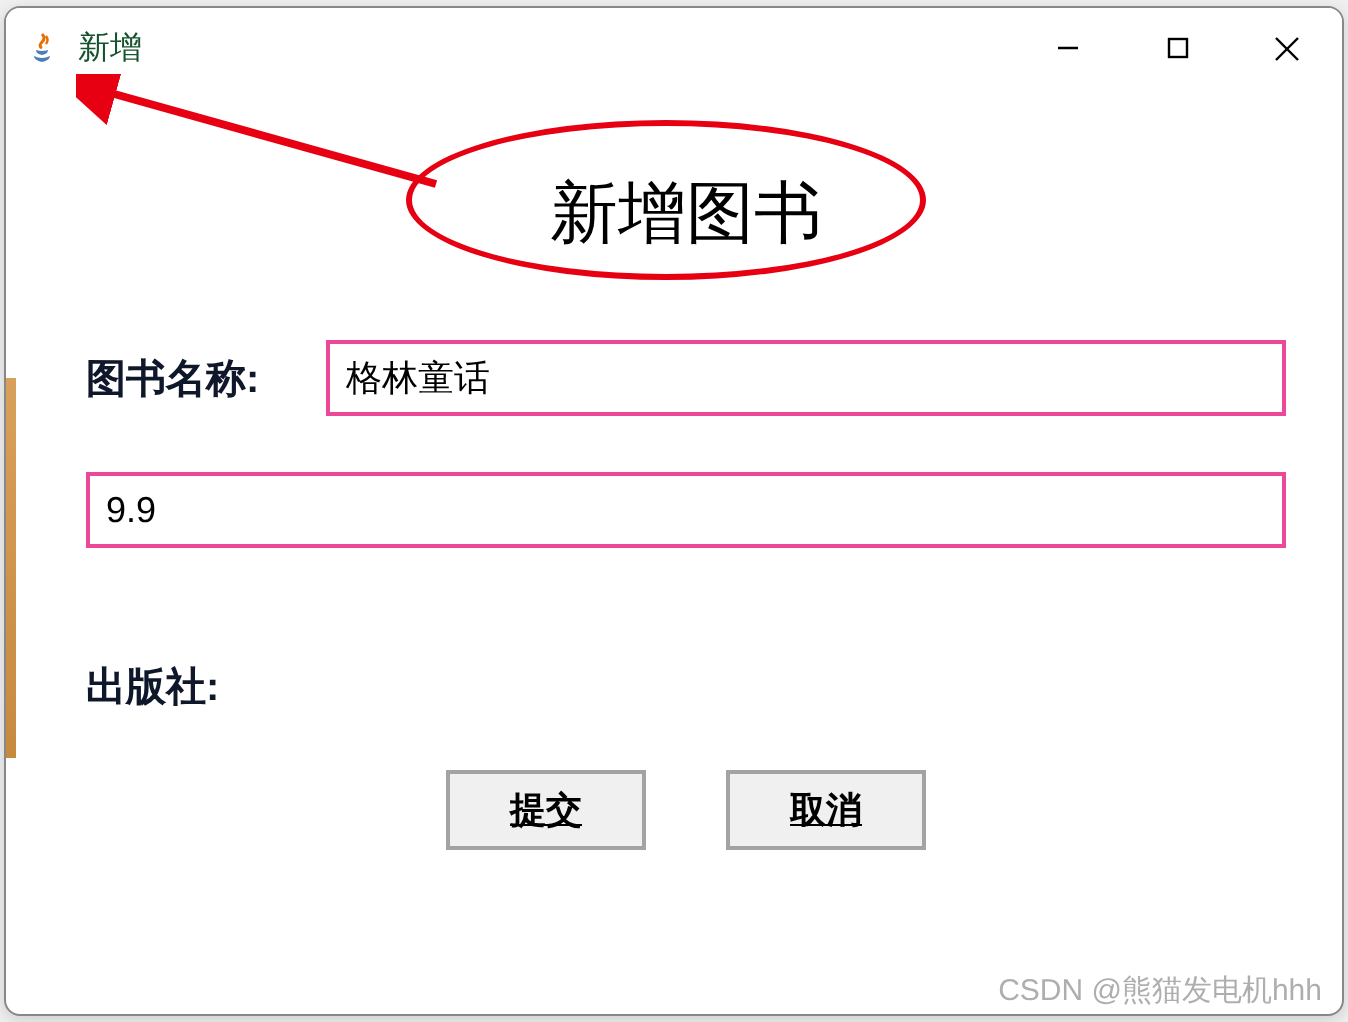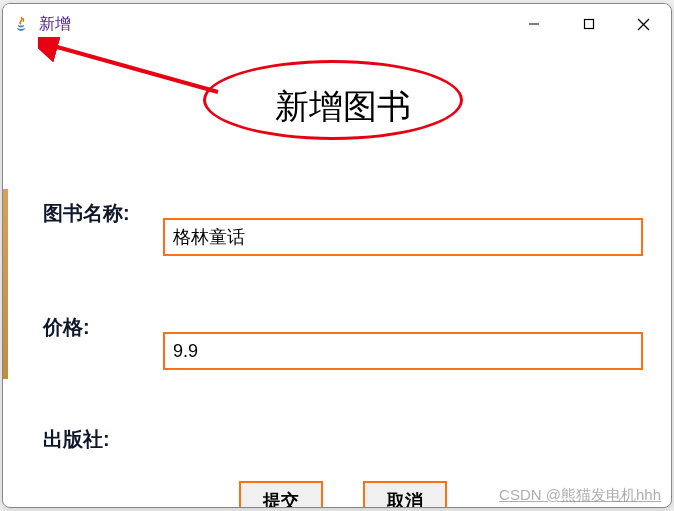--- a/index.html
+++ b/index.html
@@ -38,21 +38,21 @@
     .titlebar-icon {
       width: 20px;
       height: 20px;
       margin-right: 8px;
       display: flex;
       align-items: center;
       justify-content: center;
     }
     .titlebar-title {
       font-size: 16px;
-      color: #4c1d95;
+      color: #14532d;
     }
     .window-controls {
       position: absolute;
       right: 0;
       top: 0;
       height: 40px;
       display: flex;
     }
     .win-btn {
       width: 55px;
@@ -98,51 +98,50 @@
     }
     .form-label {
       width: 120px;
       font-size: 20px;
       font-weight: bold;
       color: #0f172a;
     }
     .form-input {
       flex: 1;
       height: 38px;
-      border: 2px solid #f97316;
+      border: 2px solid #ec4899;
       font-size: 18px;
       padding: 0 8px;
       background: #fff;
       font-family: inherit;
-      margin-top: 48px;
     }
     .button-row {
       display: flex;
       justify-content: center;
       gap: 40px;
       margin-top: 20px;
     }
     .btn {
-      width: 84px;
-      height: 40px;
-      border: 2px solid #f97316;
+      width: 100px;
+      height: 40px;
+      border: 2px solid #a3a3a3;
       background: #f0f0f0;
       font-size: 18px;
       font-weight: bold;
       cursor: pointer;
       font-family: inherit;
+      text-decoration: underline;
     }
     .watermark {
       position: absolute;
       bottom: 2px;
       right: 10px;
       font-size: 15px;
       color: rgba(120,120,120,0.6);
       pointer-events: none;
-      text-decoration: underline;
     }
     .left-edge {
       position: absolute;
       left: 0;
       top: 185px;
       width: 5px;
       height: 190px;
       background: linear-gradient(#d9a05b, #c68a3f);
     }
   </style>
@@ -184,21 +183,20 @@
 
   <div class="content">
     <h1 class="page-title">新增图书</h1>
 
     <div class="form-row">
       <label class="form-label">图书名称:</label>
       <input class="form-input" type="text" value="格林童话" style="">
     </div>
 
     <div class="form-row">
-      <label class="form-label">价格:</label>
       <input class="form-input" type="text" value="9.9" style="">
     </div>
 
     <div class="form-row">
     </div>
 
     <div class="form-row">
       <label class="form-label">出版社:</label>
     </div>
 

